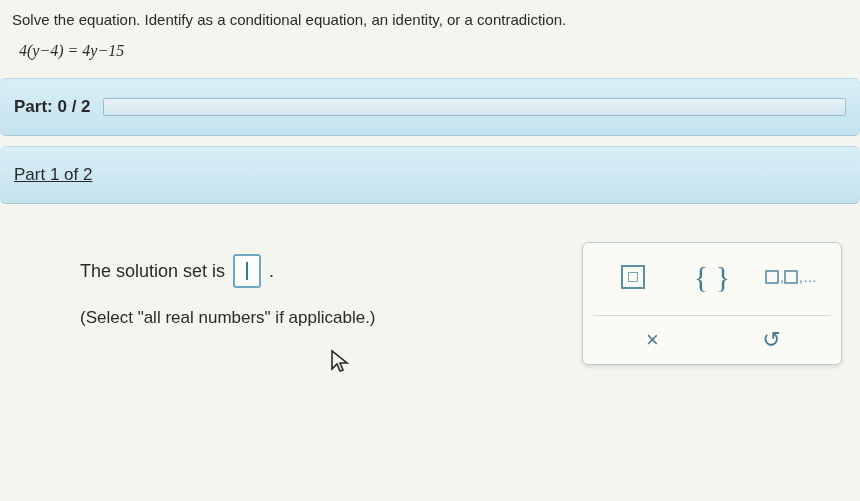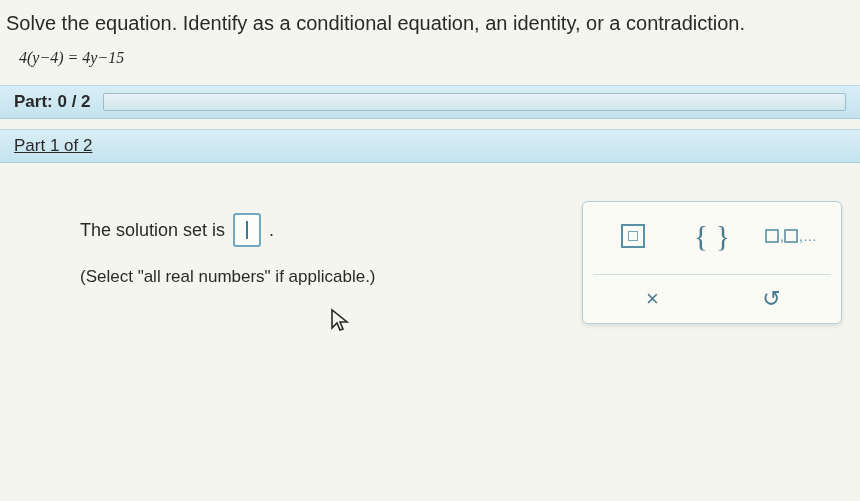--- a/index.html
+++ b/index.html
@@ -6,36 +6,37 @@
   body {
     font-family: Verdana, Geneva, sans-serif;
     width: 860px;
     height: 501px;
     background: #f5f5ef;
     color: #2a2a2a;
     overflow: hidden;
     position: relative;
   }
   .prompt {
-    padding: 10px 14px 6px 6px;
-    font-size: 20px;
+    padding: 10px 14px 6px 12px;
+    font-size: 15px;
     line-height: 1.35;
   }
   .equation {
     font-family: 'Times New Roman', Times, serif;
     font-size: 16px;
     padding: 6px 0 18px 19px;
     font-style: italic;
   }
   .band {
     background: linear-gradient(#d9eef6, #c4e3ef);
     border-top: 1px solid #b9d8e4;
     border-bottom: 1px solid #a6cad8;
-    padding: 6px 14px;
+    padding: 18px 14px;
     font-size: 17px;
+    border-radius: 6px;
   }
   .band .label { font-weight: bold; }
   .part-progress {
     display: flex;
     align-items: center;
     gap: 12px;
   }
   .progress-bar {
     flex: 1;
     height: 18px;

